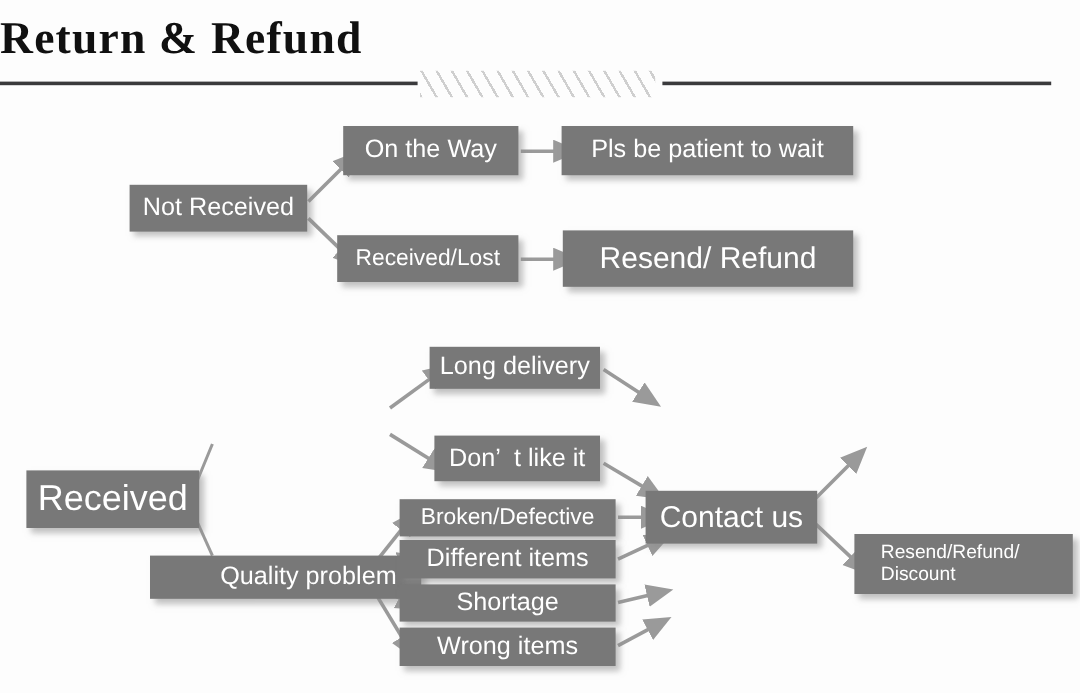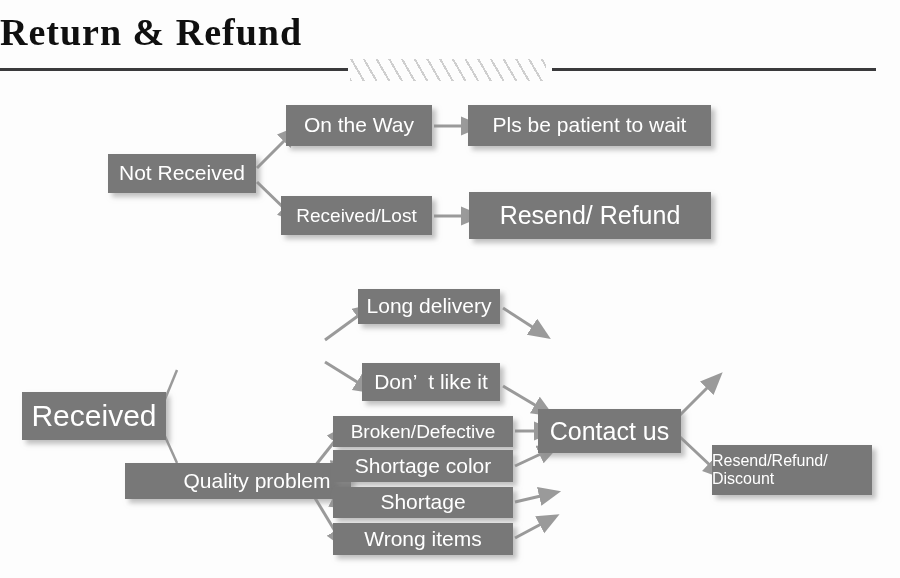--- a/index.html
+++ b/index.html
@@ -61,21 +61,21 @@
     display: flex;
     align-items: center;
     justify-content: center;
     overflow: hidden;
     line-height: 1.05;
     white-space: pre;
     font-weight: 400;
   }
   .node.left-align {
     justify-content: flex-start;
-    padding-left: 0;
+    padding-left: 22px;
     white-space: pre-line;
     text-align: left;
     line-height: 1.1;
   }
 
   
   .f-xl { font-size: 30px; }
   .f-lg { font-size: 25px; }
   .f-md { font-size: 21px; }
   .f-sm { font-size: 19px; }
@@ -167,21 +167,21 @@
 
 
   <div class="node f-md" style="left:125px; top:463px; width:188px; height:36px;padding-left:38px;">Quality problem</div>
 
   <div class="node f-md" style="left:358px; top:289px; width:142px; height:35px;">Long delivery</div>
 
   <div class="node f-md" style="left:362px; top:363px; width:138px; height:38px;">Don’  t like it</div>
 
   <div class="node f-sm" style="left:333px; top:416px; width:180px; height:31px;">Broken/Defective</div>
 
-  <div class="node f-md" style="left:333px; top:450px; width:180px; height:32px;">Shortage color</div>
+  <div class="node f-md" style="left:333px; top:450px; width:180px; height:32px;">Different items</div>
 
   <div class="node f-md" style="left:333px; top:487px; width:180px; height:31px;">Shortage</div>
 
   <div class="node f-md" style="left:333px; top:523px; width:180px; height:32px;">Wrong items</div>
 
   <div class="node f-lg" style="left:538px; top:409px; width:143px; height:44px;">Contact us</div>
 
 
   <div class="node f-xs left-align" style="left:712px; top:445px; width:160px; height:50px;">Resend/Refund/
 Discount</div>

